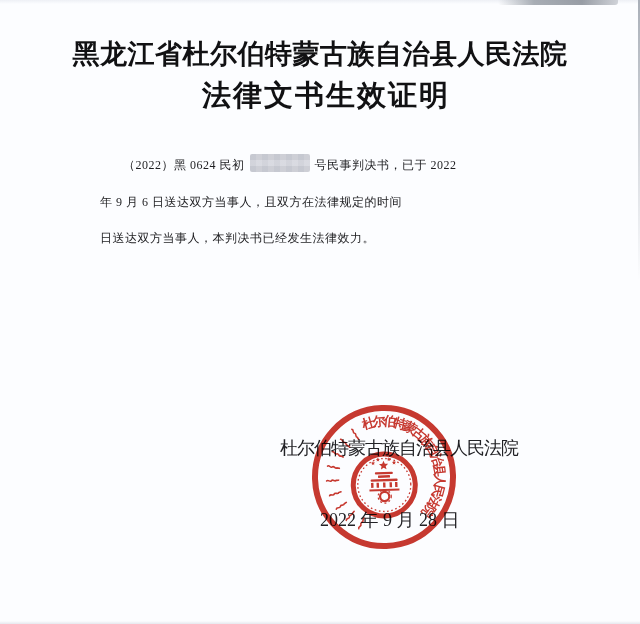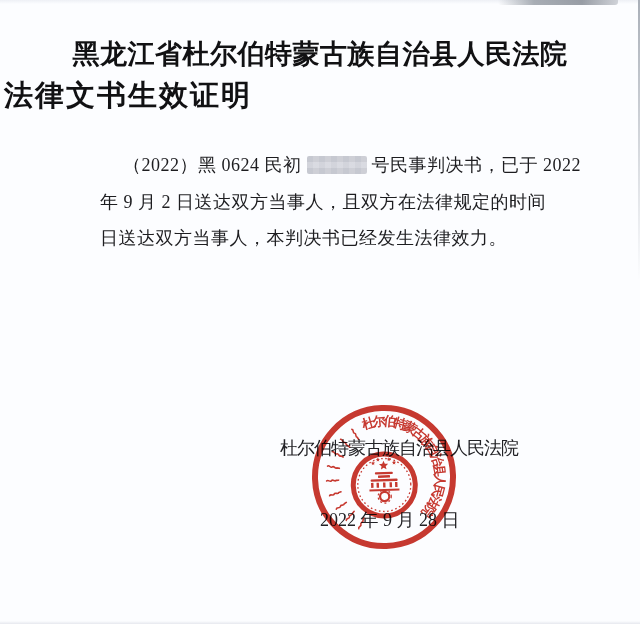--- a/index.html
+++ b/index.html
@@ -15,24 +15,24 @@
   .smudge-top-right{position:absolute;top:0;right:22px;width:120px;height:5px;
     background:linear-gradient(90deg,rgba(150,155,165,0),#9aa0a8 30%,#878d96 70%,#c9ccd2);
     border-radius:0 0 3px 3px;opacity:.85;}
   .edge-right{position:absolute;top:0;right:0;width:2px;height:280px;
     background:linear-gradient(#a9afb8,rgba(205,209,216,0));}
   .edge-bottom{position:absolute;bottom:0;left:0;right:0;height:3px;
     background:linear-gradient(rgba(233,235,241,0),#e6e8ee);}
   
   .title1{position:absolute;top:36px;left:0;right:0;text-align:center;
     font-size:27px;font-weight:bold;letter-spacing:0.5px;color:#111113;white-space:nowrap;}
-  .title2{position:absolute;top:76px;left:4px;right:0;
+  .title2{position:absolute;top:76px;left:12px;right:0;text-align:center;
     font-size:29px;font-weight:bold;letter-spacing:2px;color:#111113;white-space:nowrap;}
   .body-text{position:absolute;top:147px;left:100px;width:440px;
-    font-size:18px;line-height:36.5px;letter-spacing:0.5px;color:#1d1d20;}
+    font-size:12px;line-height:36.5px;letter-spacing:0.5px;color:#1d1d20;}
   .body-line{white-space:nowrap;}
   .body-line.indent{text-indent:23px;}
   .redaction{display:inline-block;width:60px;height:18px;border-radius:2px;
     vertical-align:-3px;margin:0 5px;opacity:.85;
     background:
       repeating-linear-gradient(0deg,rgba(178,181,192,.45) 0 6px,rgba(210,212,220,.45) 6px 12px),
       repeating-linear-gradient(90deg,#c6c8d0 0 6px,#d6d7dd 6px 12px);}
   .court-line{position:absolute;top:436px;right:122px;font-size:18px;
     letter-spacing:-1px;color:#222226;white-space:nowrap;}
   .date-line{position:absolute;top:508px;left:320px;font-size:18px;
@@ -51,21 +51,21 @@
   <div class="edge-right"></div>
   <div class="edge-bottom"></div>
 
   <div class="title1">黑龙江省杜尔伯特蒙古族自治县人民法院</div>
   <div class="title2">法律文书生效证明</div>
 
   <div class="body-text">
     <div class="body-line indent">
       <span>（2022）黑 0624 民初</span><span class="redaction"></span><span>号民事判决书，已于 2022</span>
     </div>
-    <div class="body-line">年 9 月 2 日送达双方当事人，且双方在法律规定的时间</div>
+    <div class="body-line">年 9 月 6 日送达双方当事人，且双方在法律规定的时间</div>
     <div class="body-line">日送达双方当事人，本判决书已经发生法律效力。</div>
   </div>
 
   <div class="court-line">杜尔伯特蒙古族自治县人民法院</div>
   <div class="date-line">2022 年 9 月 28 日</div>
 
   <svg class="stamp" viewBox="0 0 148 148" xmlns="http://www.w3.org/2000/svg">
     <g id="stampInk" fill="none" stroke="#c5281e">
 
       <circle cx="74" cy="74" r="69" stroke-width="6"></circle>

